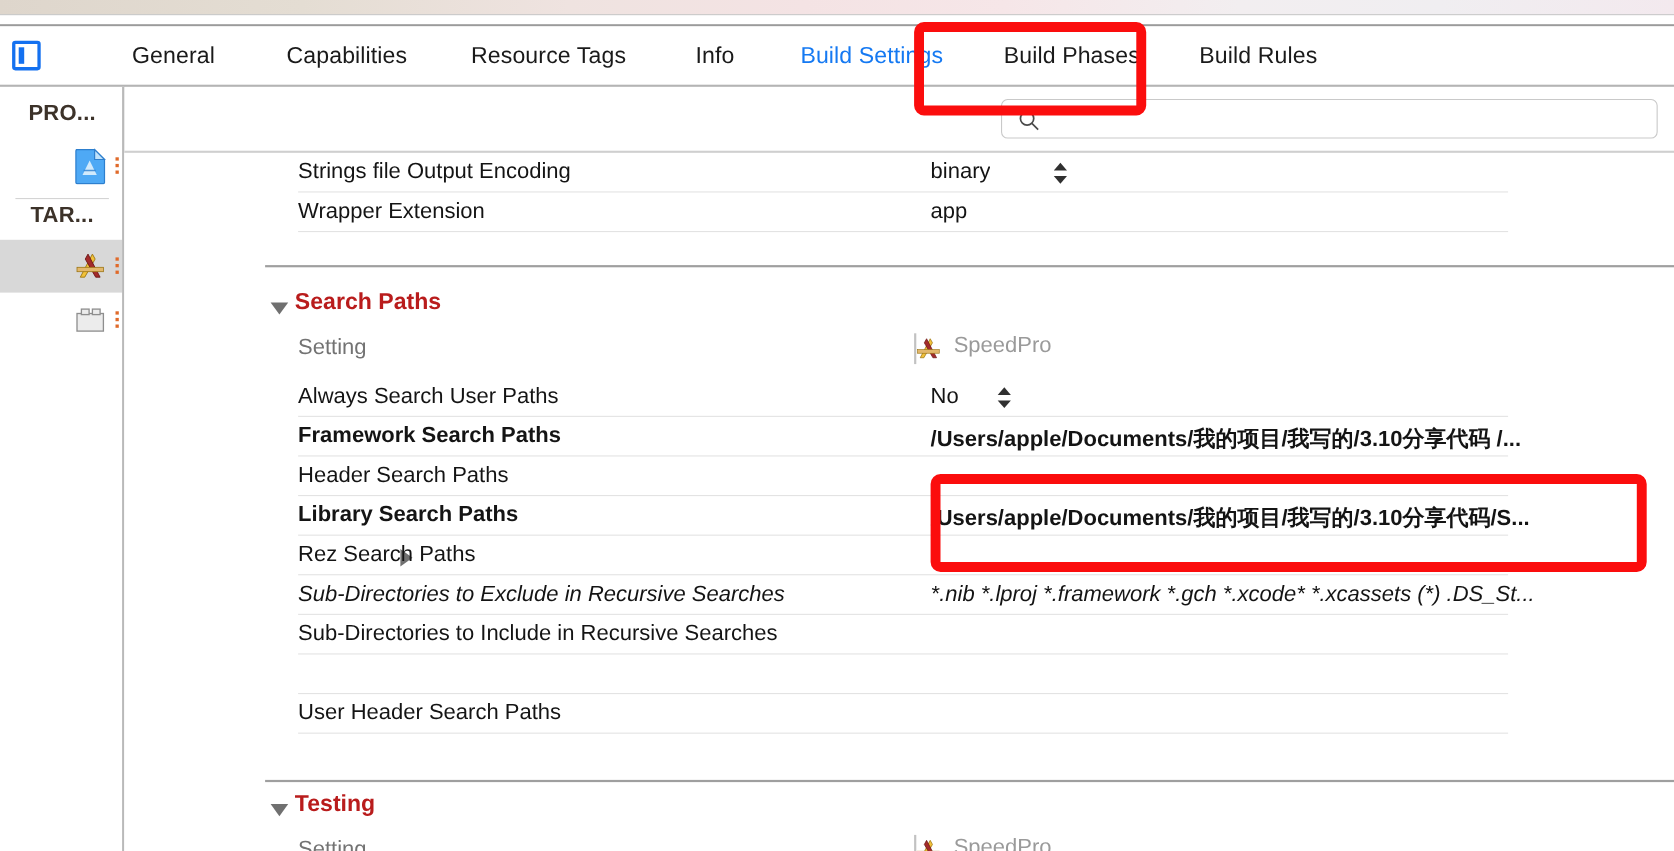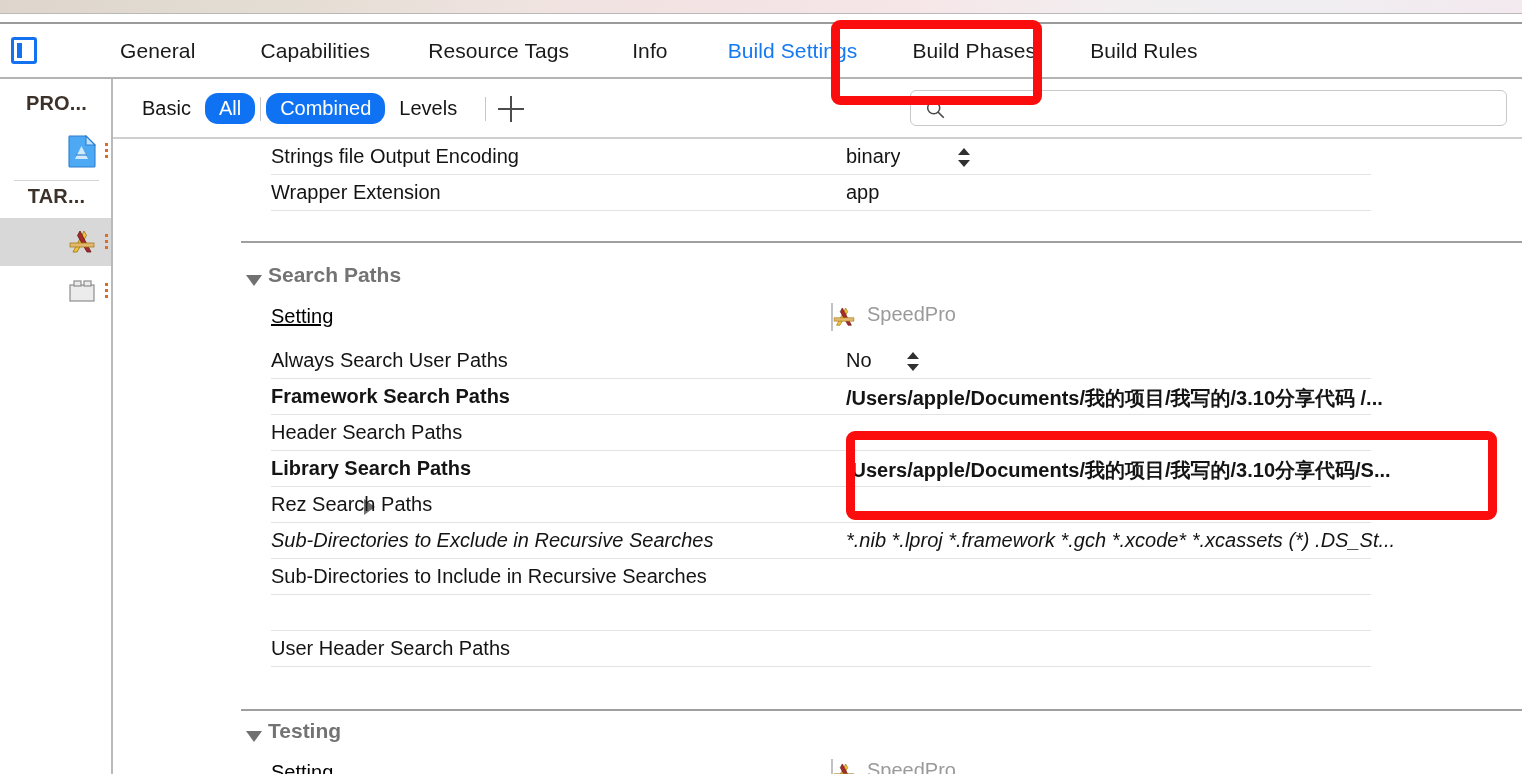--- a/index.html
+++ b/index.html
@@ -146,34 +146,34 @@
     content:""; position:absolute; left:0; width:0; height:0;
     border-left:6px solid transparent; border-right:6px solid transparent;
   }
   .stepper::before { top:0; border-bottom:7px solid #303030; }
   .stepper::after { bottom:0; border-top:7px solid #303030; }
 
   .section-sep {
     position:absolute; left:128px; width:1380px; height:2px; background:#9f9f9f;
   }
   .section-title {
-    position:absolute; left:155px; font-size:21px; font-weight:bold; color:#737373;
+    position:absolute; left:155px; font-size:21px; font-weight:bold; color:#b91c1c;
   }
   .tri-down {
     position:absolute; left:133px; width:0; height:0;
     border-left:8px solid transparent; border-right:8px solid transparent;
     border-top:11px solid #707070;
   }
   .tri-right {
     position:absolute; left:251px; width:0; height:0;
     border-top:8px solid transparent; border-bottom:8px solid transparent;
     border-left:11px solid #707070;
   }
   .col-head-setting {
-    position:absolute; left:158px; font-size:20px; color:#000000;text-decoration:underline;
+    position:absolute; left:158px; font-size:20px; color:#737373;
   }
   .col-head-target {
     position:absolute; left:717px; font-size:20px; color:#9a9a9a;
     display:flex; align-items:flex-start; gap:9px;
   }
   .col-head-bar {
     position:absolute; left:718px; width:2px; height:28px; background:#c2c2c2;
   }
   .target-icon-sm { width:28px; height:28px; }
 
@@ -204,29 +204,20 @@
       <span class="tab" style="margin-right:63px;">Resource Tags</span>
       <span class="tab" style="margin-right:60px;">Info</span>
       <span class="tab active" style="margin-right:55px;">Build Settings</span>
       <span class="tab" style="margin-right:54px;">Build Phases</span>
       <span class="tab">Build Rules</span>
     </div>
   </div>
   <div class="tabbar-bottom-line"></div>
 
   <div class="filterbar">
-    <div class="seg-group">
-      <span class="seg">Basic</span>
-      <span class="seg on">All</span>
-      <span class="seg-sep"></span>
-      <span class="seg on">Combined</span>
-      <span class="seg">Levels</span>
-      <span class="plus-sep"></span>
-      <span class="plus-btn"></span>
-    </div>
 
     <div class="searchfield">
       <svg class="search-icon" viewBox="0 0 24 24">
         <circle cx="9.5" cy="9.5" r="6.6" fill="none" stroke="#4a4a4a" stroke-width="1.7"></circle>
         <line x1="14.3" y1="14.3" x2="20.5" y2="20.5" stroke="#4a4a4a" stroke-width="1.7"></line>
         <path d="M13.5 5.2 L17.2 5.2 L15.35 7.6 Z" fill="#4a4a4a"></path>
       </svg>
     </div>
   </div>
   <div class="filterbar-bottom-line"></div>

